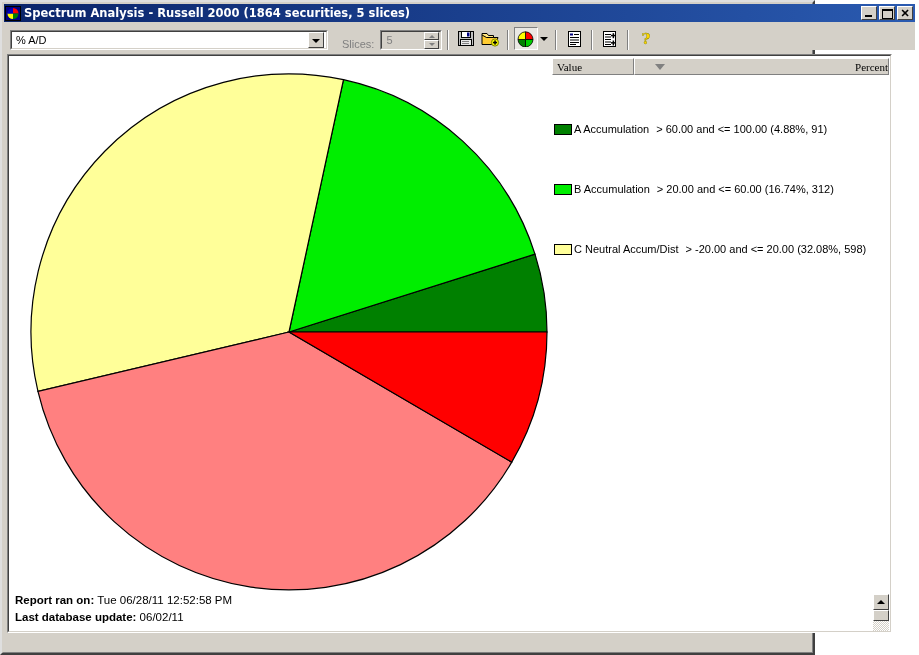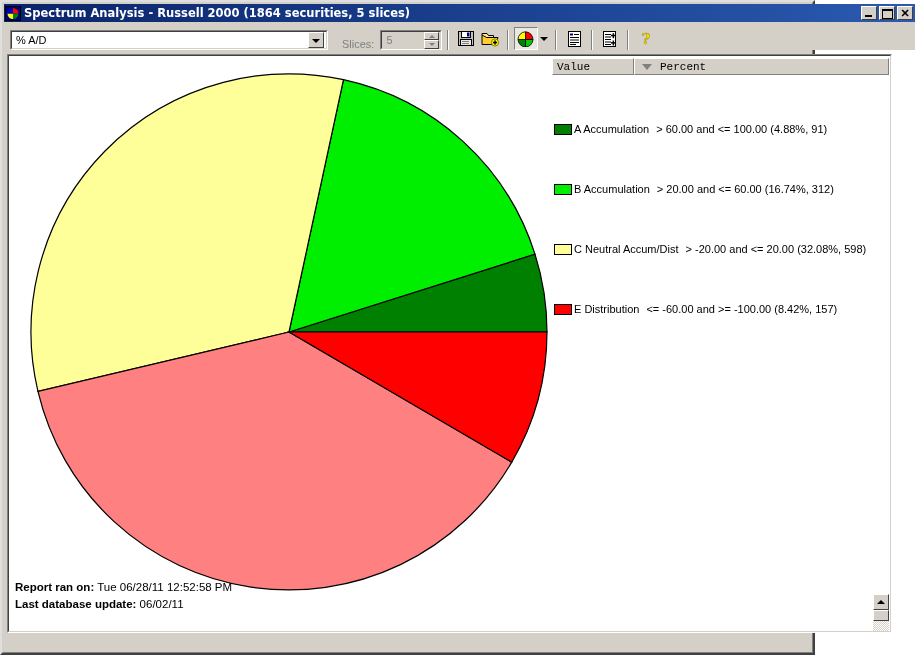--- a/index.html
+++ b/index.html
@@ -337,27 +337,27 @@
     background: #d4d0c8;
     border-left: 1px solid #ffffff;
     border-top: 1px solid #ffffff;
     border-right: 1px solid #808080;
     border-bottom: 1px solid #808080;
     box-sizing: border-box;
     display: flex;
     align-items: center;
     font-size: 11px;
     color: #000;
-    font-family: Liberation Mono, monospace;
+    font-family: Liberation Serif, serif;
     padding-left: 4px;
     overflow: hidden;
     white-space: nowrap;
   }
   .lh-value { width: 82px; flex: none; }
-  .lh-percent { flex: 1 1 auto; padding-left: 5px; }
+  .lh-percent { flex: 1 1 auto; padding-left: 18px; justify-content: space-between; }
   .sort-tri {
     width: 0; height: 0;
     border-left: 5px solid transparent;
     border-right: 5px solid transparent;
     border-top: 6px solid #808080;
     margin-right: 8px;
     margin-left: 2px;
     flex: none;
   }
   .legend-rows {
@@ -390,21 +390,21 @@
     color: #000;
     font-family: "Liberation Sans", sans-serif;
     margin-left: 7px;
     flex: none;
   }
 
   
   .footer {
     position: absolute;
     left: 6px;
-    bottom: 18px;
+    bottom: 5px;
     font-size: 11.5px;
     color: #000;
     font-family: "Liberation Sans", sans-serif;
     line-height: 17px;
   }
   .footer b { font-weight: bold; }
 
   
   .vscroll {
     position: absolute;
@@ -607,25 +607,20 @@
             <span class="lr-desc">&gt; 20.00 and &lt;= 60.00 (16.74%, 312)</span>
           </div>
 
           <div class="legend-row">
             <span class="swatch" style="background:#ffff99"></span>
             <span class="lr-name">C Neutral Accum/Dist</span>
             <span class="lr-desc">&gt; -20.00 and &lt;= 20.00 (32.08%, 598)</span>
           </div>
 
 
-          <div class="legend-row">
-            <span class="swatch" style="background:#ff0000"></span>
-            <span class="lr-name">E Distribution</span>
-            <span class="lr-desc">&lt;= -60.00 and &gt;= -100.00 (8.42%, 157)</span>
-          </div>
 
         </div>
       </div>
 
       <div class="footer">
         <div>
           <b>Report ran on:</b><span> Tue 06/28/11 12:52:58 PM</span>
         </div>
         <div>
           <b>Last database update:</b><span> 06/02/11</span>

